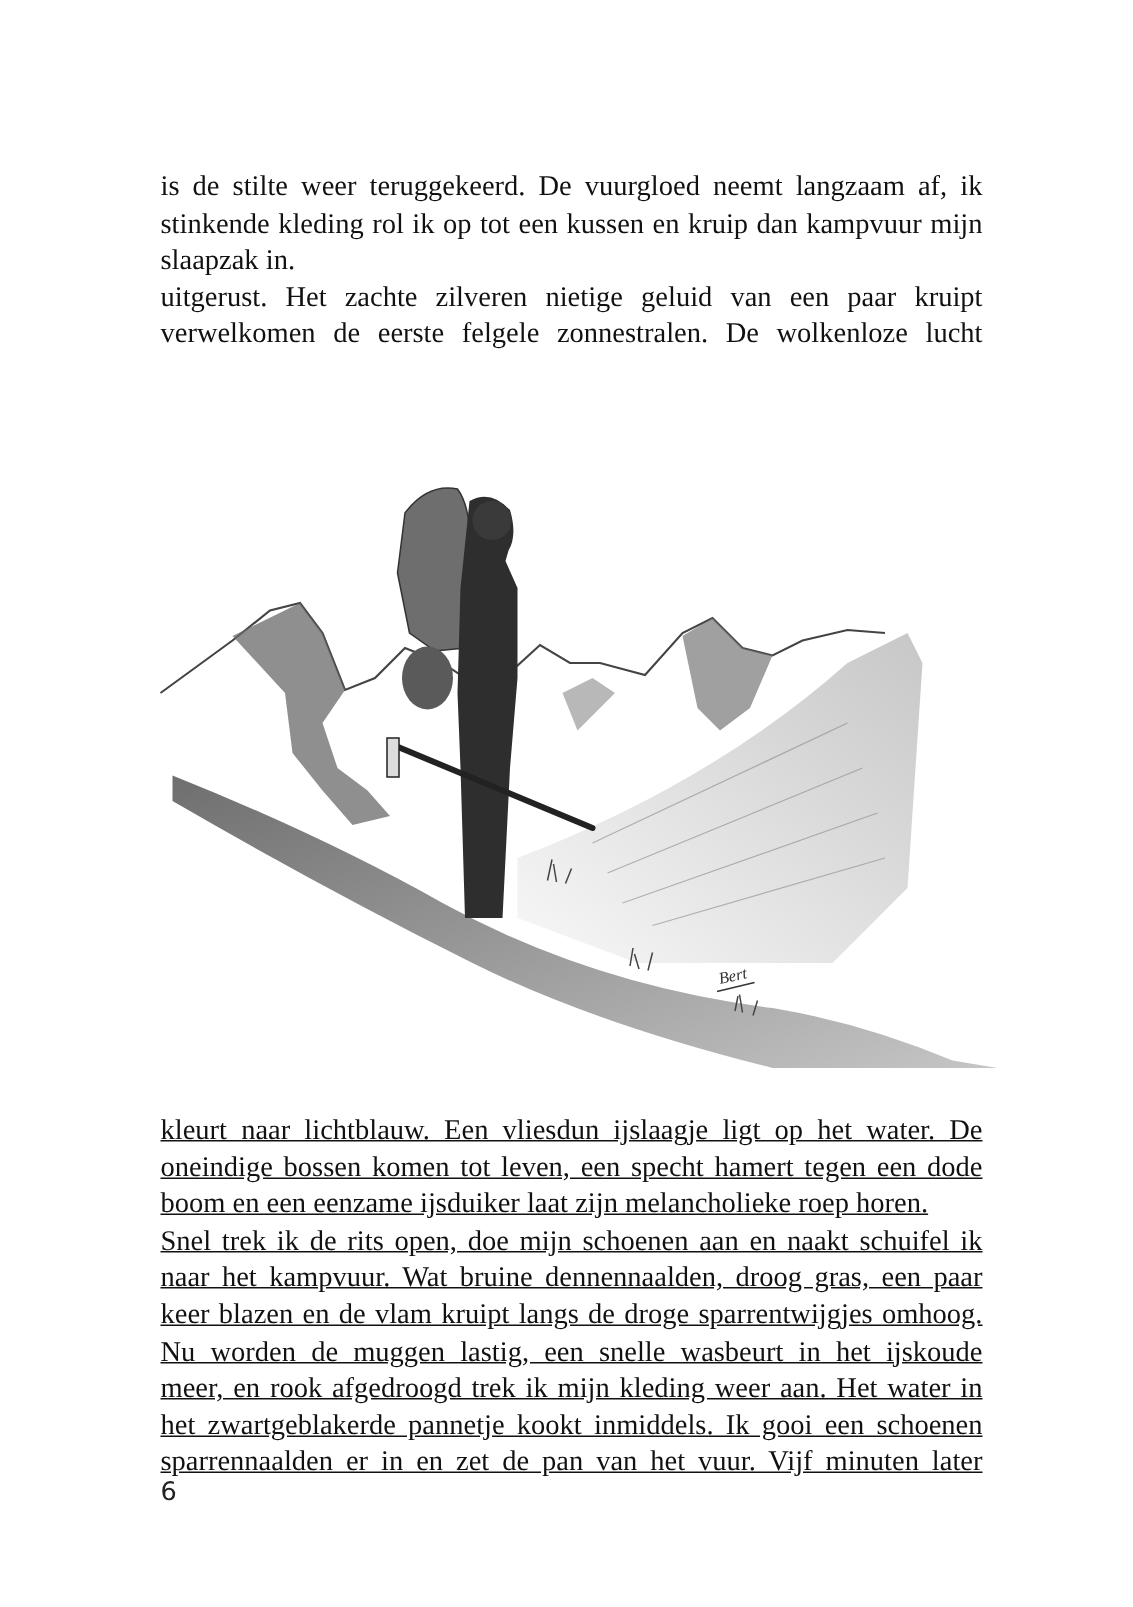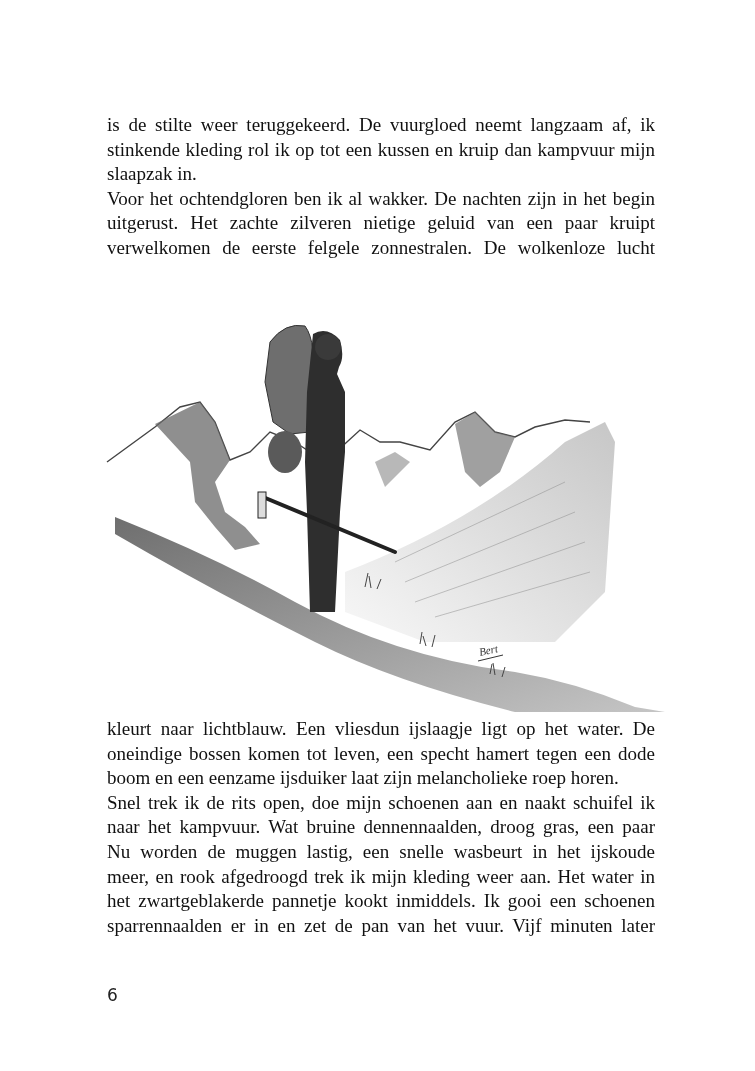--- a/index.html
+++ b/index.html
@@ -7,40 +7,39 @@
   .page { position: absolute; left: 0; top: 0; width: 755px; height: 1071px; background: #fff; }
   .text-block {
     position: absolute; left: 107px; width: 548px;
     font-family: "Liberation Serif", serif; font-size: 19px; line-height: 24.6px;
     color: #111; text-align: justify;
   }
   .text-block p { margin: 0; }
   .text-block .line { display: block; text-align: justify; text-align-last: justify; white-space: nowrap; height: 24.6px; }
   .text-block .line.last { text-align-last: left; }
   #block-top { top: 113px; }
-  #block-bottom { top: 717px; }
+  #block-bottom { top: 742px; text-decoration: underline; }
   .illustration { position: absolute; left: 95px; top: 312px; width: 570px; height: 400px; }
   .page-number {
     position: absolute; left: 107px; top: 985px;
     font-family: "DejaVu Sans", sans-serif; font-size: 17px; color: #222;
   }
 </style>
 </head>
 <body>
 
 <div class="page">
 
   <div class="text-block" id="block-top">
     <p>
       <span class="line">is de stilte weer teruggekeerd. De vuurgloed neemt langzaam af, ik</span>
       <span class="line">stinkende kleding rol ik op tot een kussen en kruip dan kampvuur mijn</span>
       <span class="line last">slaapzak in.</span>
     </p>
     <p>
-      <span class="line">Voor het ochtendgloren ben ik al wakker. De nachten zijn in het begin</span>
       <span class="line">uitgerust. Het zachte zilveren nietige geluid van een paar kruipt</span>
       <span class="line">verwelkomen de eerste felgele zonnestralen. De wolkenloze lucht</span>
     </p>
   </div>
 
   <div class="illustration">
     <svg width="570" height="400" viewBox="0 0 570 400">
       <defs>
         <linearGradient id="slope" x1="0" y1="0" x2="1" y2="1">
           <stop offset="0" stop-color="#555"></stop>
@@ -94,20 +93,21 @@
 
   <div class="text-block" id="block-bottom">
     <p>
       <span class="line">kleurt naar lichtblauw. Een vliesdun ijslaagje ligt op het water. De</span>
       <span class="line">oneindige bossen komen tot leven, een specht hamert tegen een dode</span>
       <span class="line last">boom en een eenzame ijsduiker laat zijn melancholieke roep horen.</span>
     </p>
     <p>
       <span class="line">Snel trek ik de rits open, doe mijn schoenen aan en naakt schuifel ik</span>
       <span class="line">naar het kampvuur. Wat bruine dennennaalden, droog gras, een paar</span>
+      <span class="line">keer blazen en de vlam kruipt langs de droge sparrentwijgjes omhoog.</span>
       <span class="line">Nu worden de muggen lastig, een snelle wasbeurt in het ijskoude</span>
       <span class="line">meer, en rook afgedroogd trek ik mijn kleding weer aan. Het water in</span>
       <span class="line">het zwartgeblakerde pannetje kookt inmiddels. Ik gooi een schoenen</span>
       <span class="line">sparrennaalden er in en zet de pan van het vuur. Vijf minuten later</span>
     </p>
   </div>
 
   <div class="page-number">6</div>
 </div>
 

